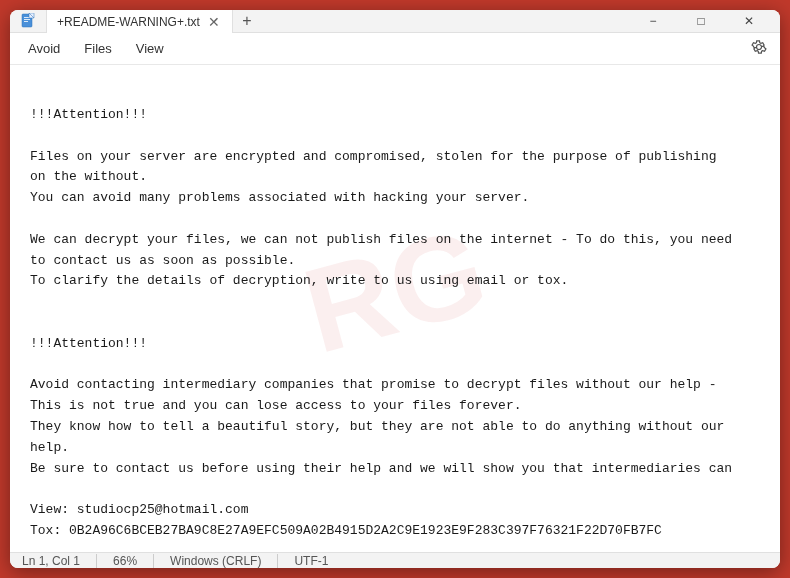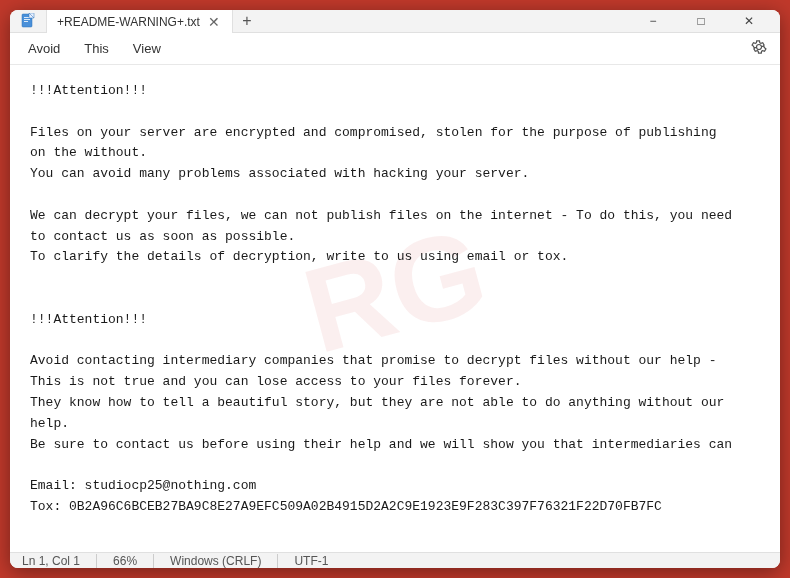--- a/index.html
+++ b/index.html
@@ -160,20 +160,21 @@
       pointer-events: none;
       font-family: Arial, sans-serif;
       white-space: nowrap;
       user-select: none;
       z-index: 0;
     }
 
     .text-content {
       position: relative;
       z-index: 1;
+      margin-top: 24px;
     }
 
     .text-content p {
       margin-bottom: 0;
     }
 
     .blank-line {
       height: 1.6em;
     }
 
@@ -229,21 +230,21 @@
 
     <div class="window-controls">
       <div class="win-btn">−</div>
       <div class="win-btn">□</div>
       <div class="win-btn close">✕</div>
     </div>
   </div>
 
   <div class="menu-bar">
     <div class="menu-item">Avoid</div>
-    <div class="menu-item">This</div>
+    <div class="menu-item">Files</div>
     <div class="menu-item">View</div>
     <div class="settings-icon">
       <svg width="18" height="18" viewBox="0 0 18 18" fill="none">
         <path d="M9 11.5a2.5 2.5 0 1 0 0-5 2.5 2.5 0 0 0 0 5z" stroke="#555" stroke-width="1.2" fill="none"></path>
         <path d="M14.5 9a5.7 5.7 0 0 1-.05.7l1.5 1.17-1.4 2.42-1.77-.71a5.6 5.6 0 0 1-1.2.7l-.27 1.87h-2.8l-.27-1.87a5.6 5.6 0 0 1-1.2-.7l-1.77.71-1.4-2.42 1.5-1.17A5.7 5.7 0 0 1 3.5 9a5.7 5.7 0 0 1 .05-.7L2.05 7.13l1.4-2.42 1.77.71a5.6 5.6 0 0 1 1.2-.7L6.69 2.85h2.8l.27 1.87a5.6 5.6 0 0 1 1.2.7l1.77-.71 1.4 2.42-1.5 1.17A5.7 5.7 0 0 1 14.5 9z" stroke="#555" stroke-width="1.2" fill="none"></path>
       </svg>
     </div>
   </div>
 
   <div class="content-area">
@@ -261,21 +262,21 @@
       <div class="blank-line"></div>
       <div class="blank-line"></div>
       <p>!!!Attention!!!</p>
       <div class="blank-line"></div>
       <p>Avoid contacting intermediary companies that promise to decrypt files without our help -</p>
       <p>This is not true and you can lose access to your files forever.</p>
       <p>They know how to tell a beautiful story, but they are not able to do anything without our</p>
       <p>help.</p>
       <p>Be sure to contact us before using their help and we will show you that intermediaries can</p>
       <div class="blank-line"></div>
-      <p>Email: studiocp25@nothing.com</p>
+      <p>View: studiocp25@hotmail.com</p>
       <p>Tox: 0B2A96C6BCEB27BA9C8E27A9EFC509A02B4915D2A2C9E1923E9F283C397F76321F22D70FB7FC</p>
 
     </div>
   </div>
 
   <div class="status-bar">
     <div class="status-item">Ln 1, Col 1</div>
     <div class="status-item">66%</div>
     <div class="status-item">Windows (CRLF)</div>
     <div class="status-item">UTF-1</div>

